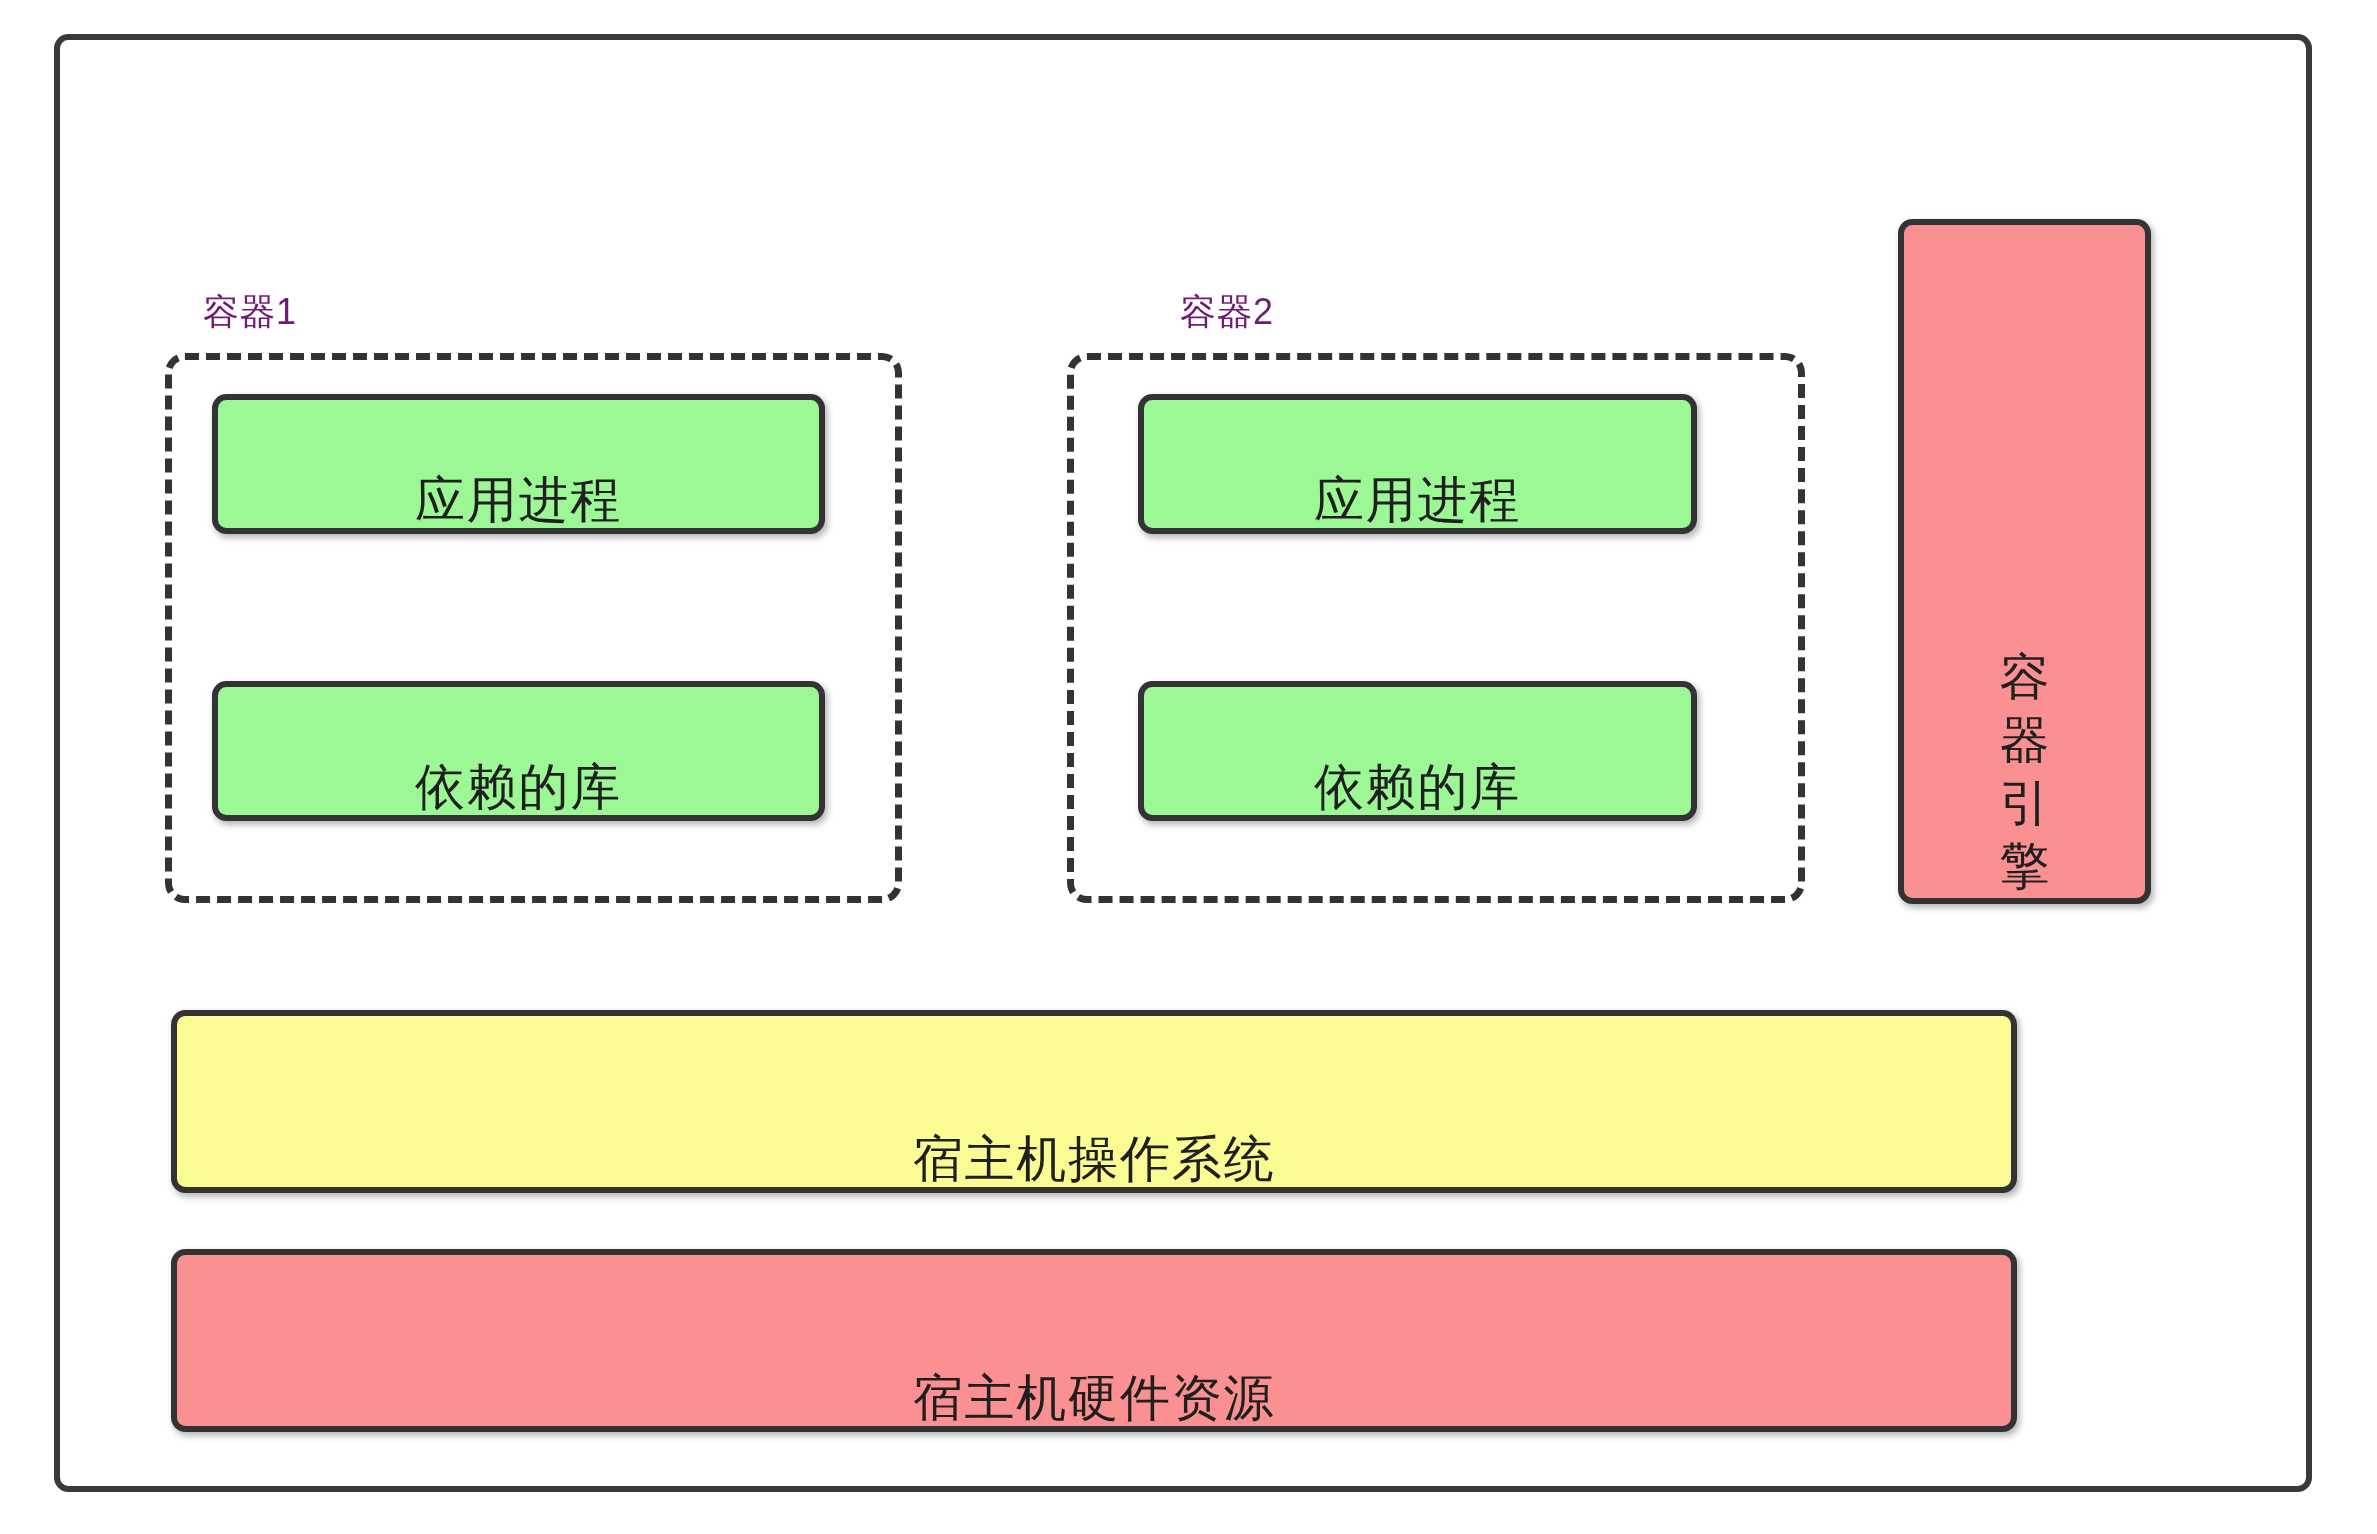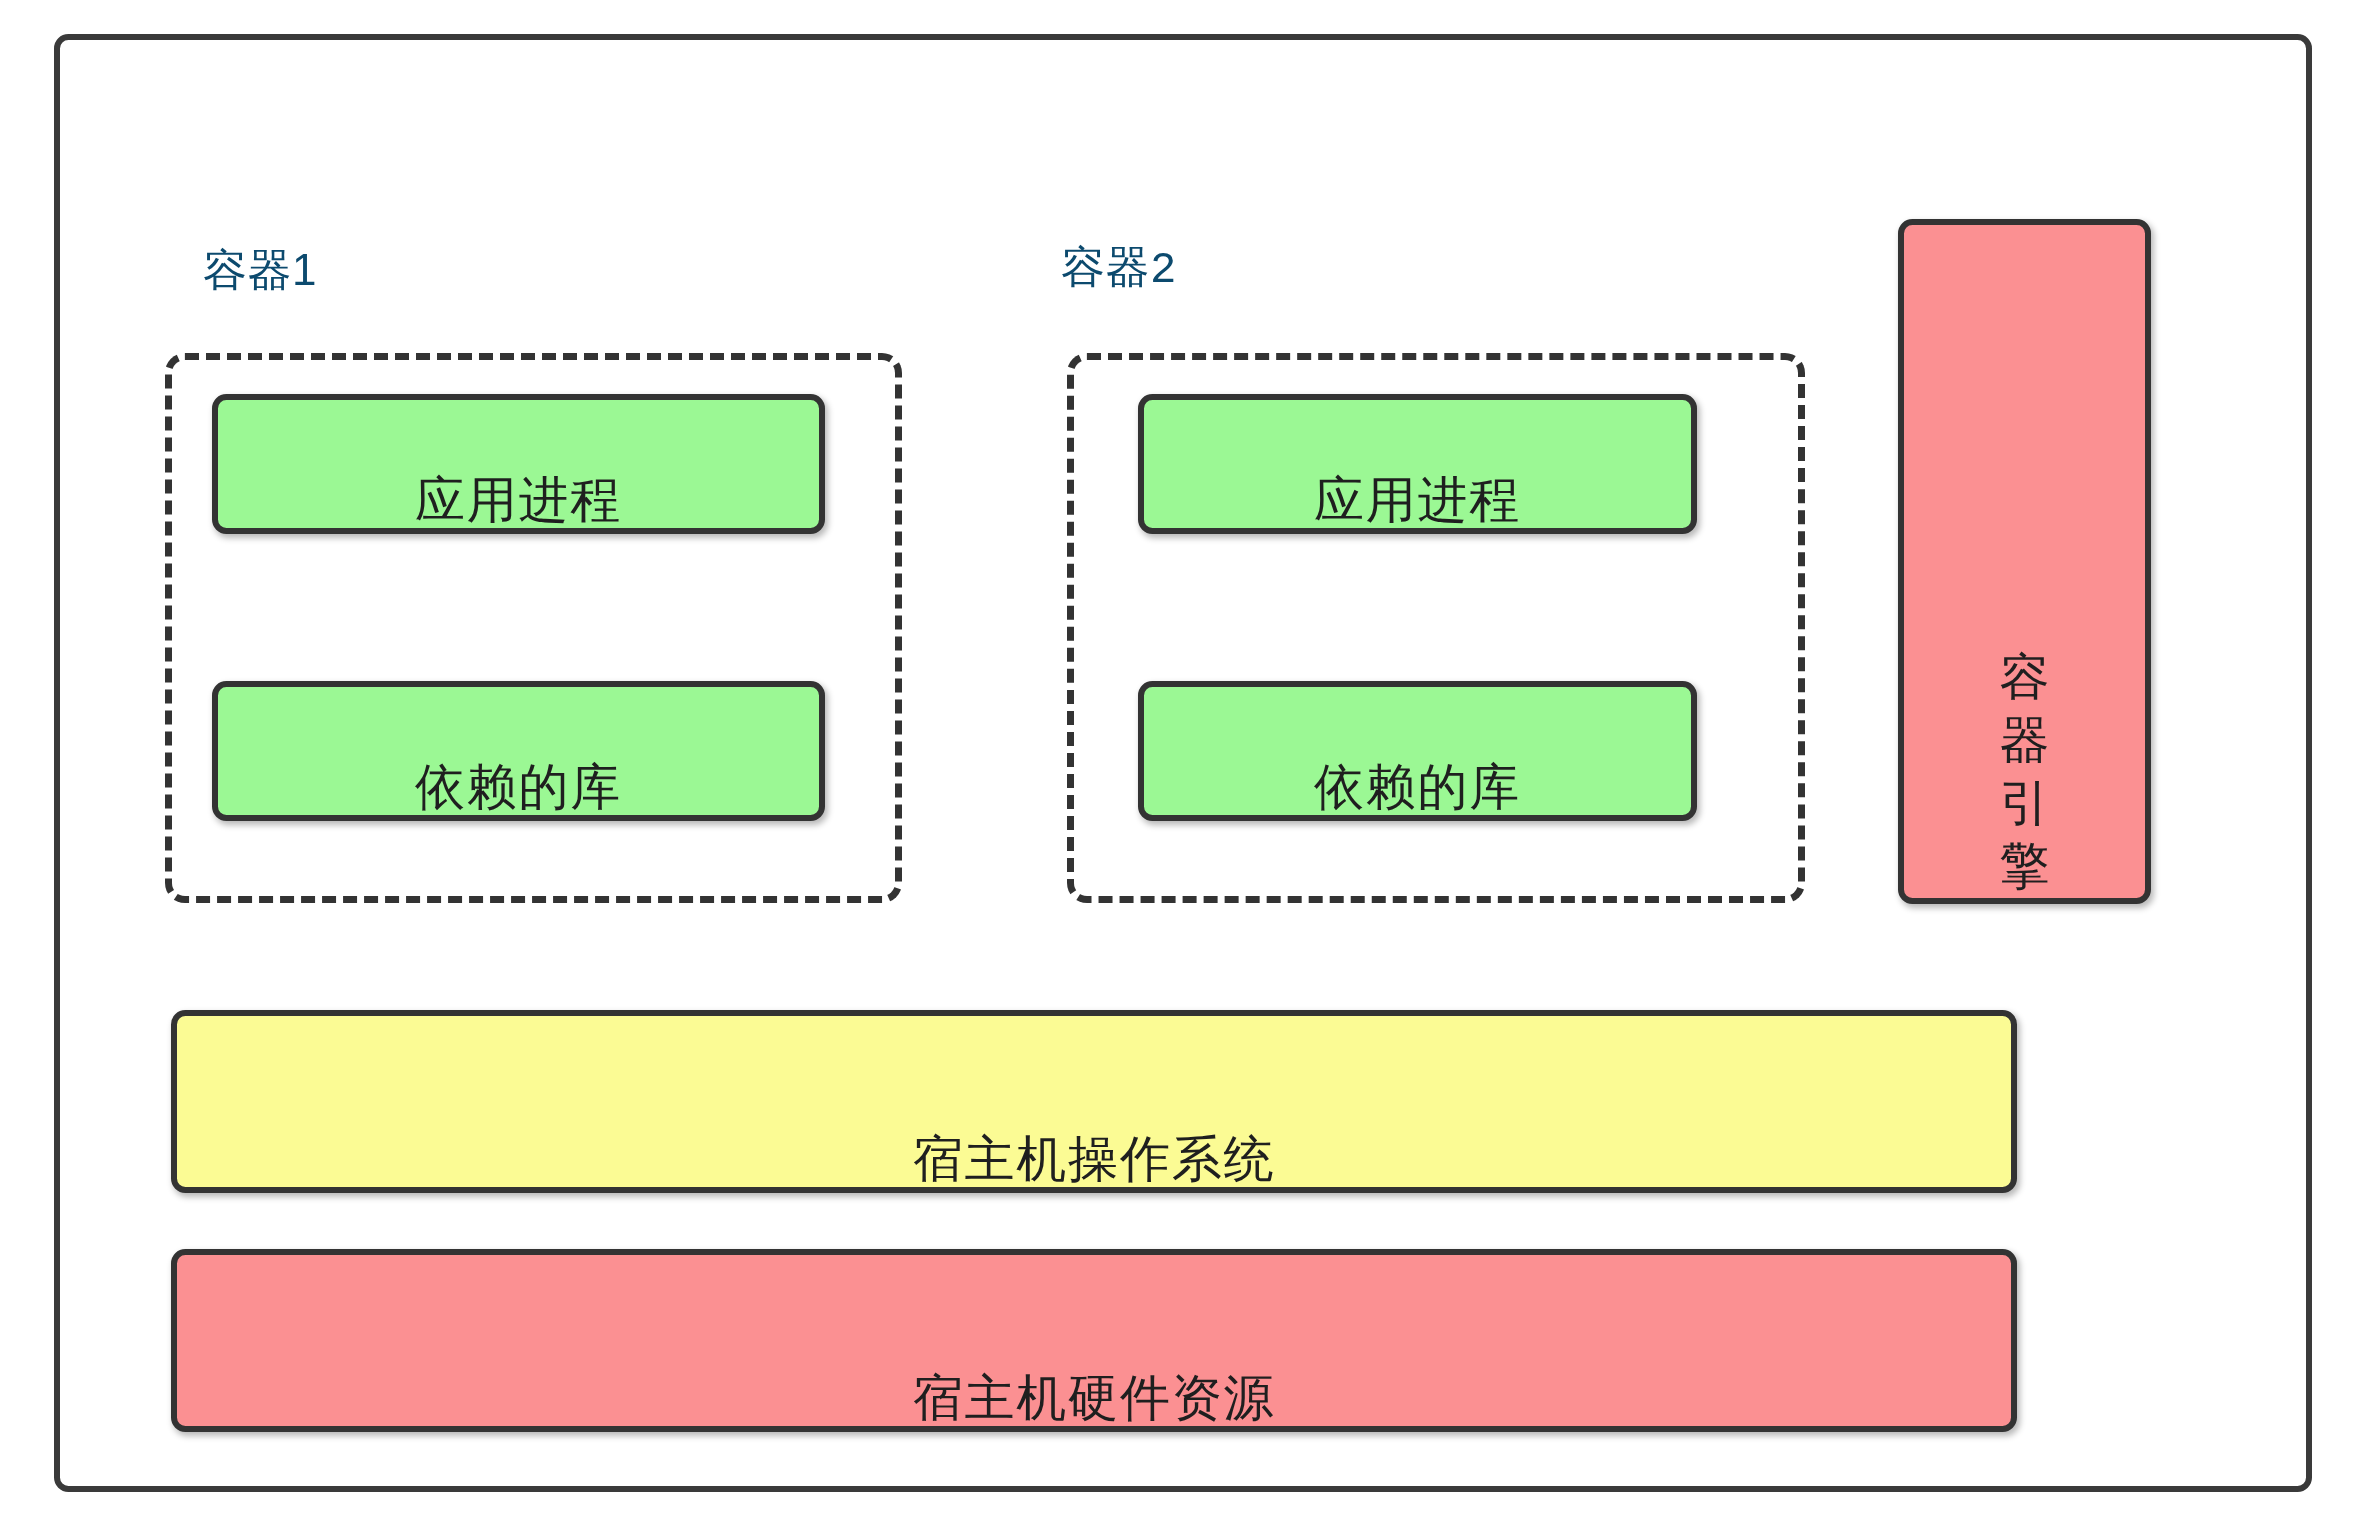--- a/index.html
+++ b/index.html
@@ -39,28 +39,29 @@
     border: 7.2px dashed #333333;
     border-radius: 20px;
     background: transparent;
   }
   .container-group.c1 { left: 165px; top: 353px; width: 737px; height: 550px; }
   .container-group.c2 { left: 1067px; top: 353px; width: 738px; height: 550px; }
 
   
   .container-label {
     position: absolute;
-    font-size: 44px;
+    font-size: 36px;
     line-height: 1;
-    color: #0c4a6e;
+    color: #701a75;
     white-space: nowrap;
     letter-spacing: 0.5px;
+    margin-top: 46px;
   }
   .container-label.c1 { left: 203px; top: 248px; }
-  .container-label.c2 { left: 1061px; top: 248px; font-family: Liberation Mono, monospace; }
+  .container-label.c2 { left: 1180px; top: 248px; }
 
   
   .node {
     position: absolute;
     box-sizing: border-box;
     border: 6.3px solid #333333;
     border-radius: 14.4px;
     display: flex;
     align-items: flex-end;
     justify-content: center;

